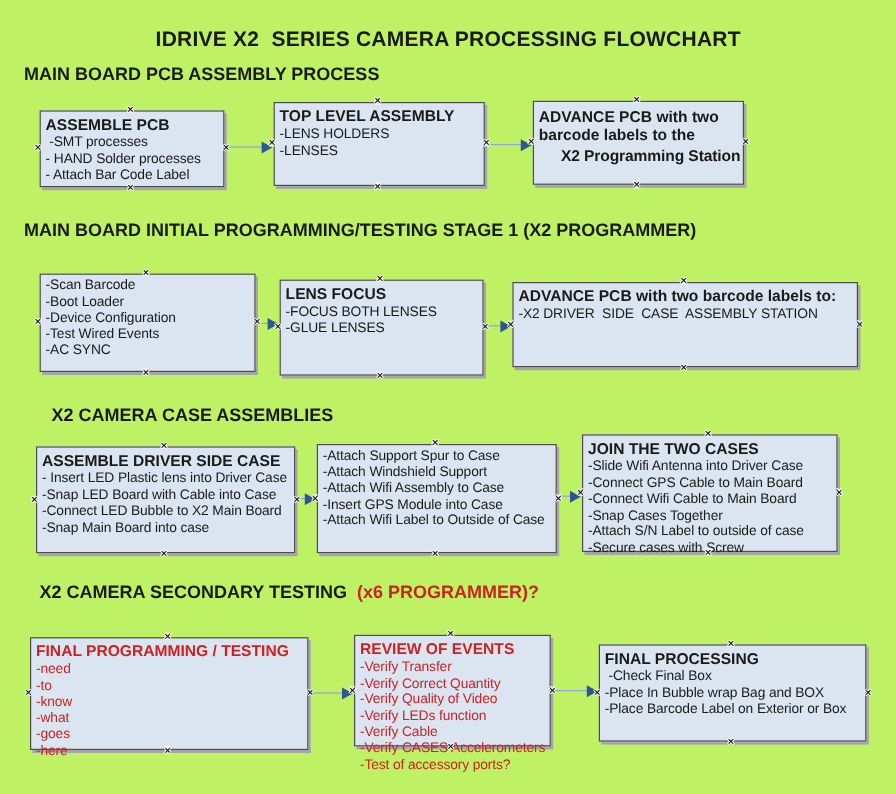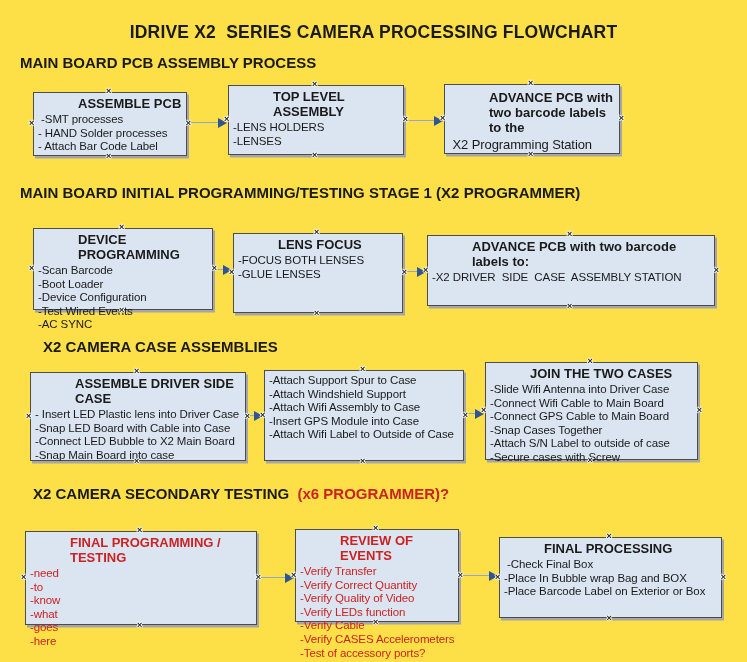--- a/index.html
+++ b/index.html
@@ -1,30 +1,30 @@
 <!DOCTYPE html>
 <html style="--box-fill: #dbe5f1; --box-border: #4d4d4d; --arrow-line: #8da9d4; --arrow-head: #2f5597; --accent-red: #cc2222; --text: #1a1a1a;"><head>
 <meta charset="utf-8">
 <style>
   :root{
     --box-fill:#dbe5f1; --box-border:#4d4d4d; --box-shadow:#a6a6a6;
     --arrow-line:#8da9d4; --arrow-head:#2f5597; --accent-red:#cc2222; --text:#1a1a1a;
   }
   *{box-sizing:border-box;margin:0;padding:0;}
   body{background:#fff;font-family:"Liberation Sans","DejaVu Sans",sans-serif;color:var(--text);}
-  .canvas{position:relative;width:747px;height:662px;background:#fde047;overflow:hidden;}
+  .canvas{position:relative;width:747px;height:662px;background:#bef264;overflow:hidden;}
   .chart-title{position:absolute;left:0;top:22px;width:747px;text-align:center;
     font-size:17.5px;font-weight:bold;letter-spacing:.2px;white-space:pre;}
   .sec-head{position:absolute;font-size:15px;font-weight:bold;white-space:pre;}
   .sec-head .red{color:var(--accent-red);}
   .flowbox{position:absolute;background:var(--box-fill);border:1.5px solid var(--box-border);
     box-shadow:2px 2.5px 0 0 var(--box-shadow);padding:3px 2px 0 4px;overflow:visible;}
-  .bx-head{font-size:13px;font-weight:bold;line-height:15px;margin-bottom:2px;margin-left:40px;}
+  .bx-head{font-size:13px;font-weight:bold;line-height:15px;margin-bottom:2px;}
   .bx-line{font-size:11.5px;line-height:13.6px;white-space:pre;letter-spacing:-0.1px;}
-  .all-bold .bx-line{font-size:13px;font-weight:normal;line-height:16px;}
+  .all-bold .bx-line{font-size:13px;font-weight:bold;line-height:16px;text-align:right;}
   .all-bold{padding-top:5px;}
   
   .h{position:absolute;font-size:9px;font-weight:bold;color:#1c1c1c;line-height:9px;
     text-shadow:-1px 0 #fff,1px 0 #fff,0 -1px #fff,0 1px #fff;z-index:3;}
   .h-t{left:50%;top:-6px;margin-left:-4px;}
   .h-b{left:50%;bottom:-6px;margin-left:-4px;}
   .h-l{left:-5px;top:50%;margin-top:-5px;}
   .h-r{right:-5px;top:50%;margin-top:-5px;}
   
   .arrow{position:absolute;height:10px;}
@@ -83,21 +83,20 @@
       </div>
   </div>
 
   <div class="sec-head" style="left:20px;top:184px">MAIN BOARD INITIAL PROGRAMMING/TESTING STAGE 1 (X2 PROGRAMMER)</div>
 
   <div class="flowbox" style="left:33px;top:228px;width:180px;height:82px">
     <span class="h h-t">×</span>
     <span class="h h-b">×</span>
     <span class="h h-l">×</span>
     <span class="h h-r">×</span>
-    <div class="bx-head">DEVICE PROGRAMMING</div>
     <div>
         <div class="bx-line">-Scan Barcode</div>
         <div class="bx-line">-Boot Loader</div>
         <div class="bx-line">-Device Configuration</div>
         <div class="bx-line">-Test Wired Events</div>
         <div class="bx-line">-AC SYNC</div>
       </div>
   </div>
 
   <div class="arrow" style="left:214px;top:265px;width:18px"></div>
@@ -162,22 +161,22 @@
   <div class="arrow" style="left:465px;top:409px;width:19px"></div>
 
   <div class="flowbox" style="left:485px;top:362px;width:213px;height:98px">
     <span class="h h-t">×</span>
     <span class="h h-b">×</span>
     <span class="h h-l">×</span>
     <span class="h h-r">×</span>
     <div class="bx-head">JOIN THE TWO CASES</div>
     <div>
         <div class="bx-line">-Slide Wifi Antenna into Driver Case</div>
+        <div class="bx-line">-Connect GPS Cable to Main Board</div>
         <div class="bx-line">-Connect Wifi Cable to Main Board</div>
-        <div class="bx-line">-Connect GPS Cable to Main Board</div>
         <div class="bx-line">-Snap Cases Together</div>
         <div class="bx-line">-Attach S/N Label to outside of case</div>
         <div class="bx-line">-Secure cases with Screw</div>
       </div>
   </div>
 
   <div class="sec-head" style="left:33px;top:485px"><span>X2 CAMERA SECONDARY TESTING</span><span class="red">  (x6 PROGRAMMER)?</span></div>
 
   <div class="flowbox" style="left: 25px; top: 531px; width: 232px; height: 94px; color: rgb(204, 34, 34);">
     <span class="h h-t">×</span>

